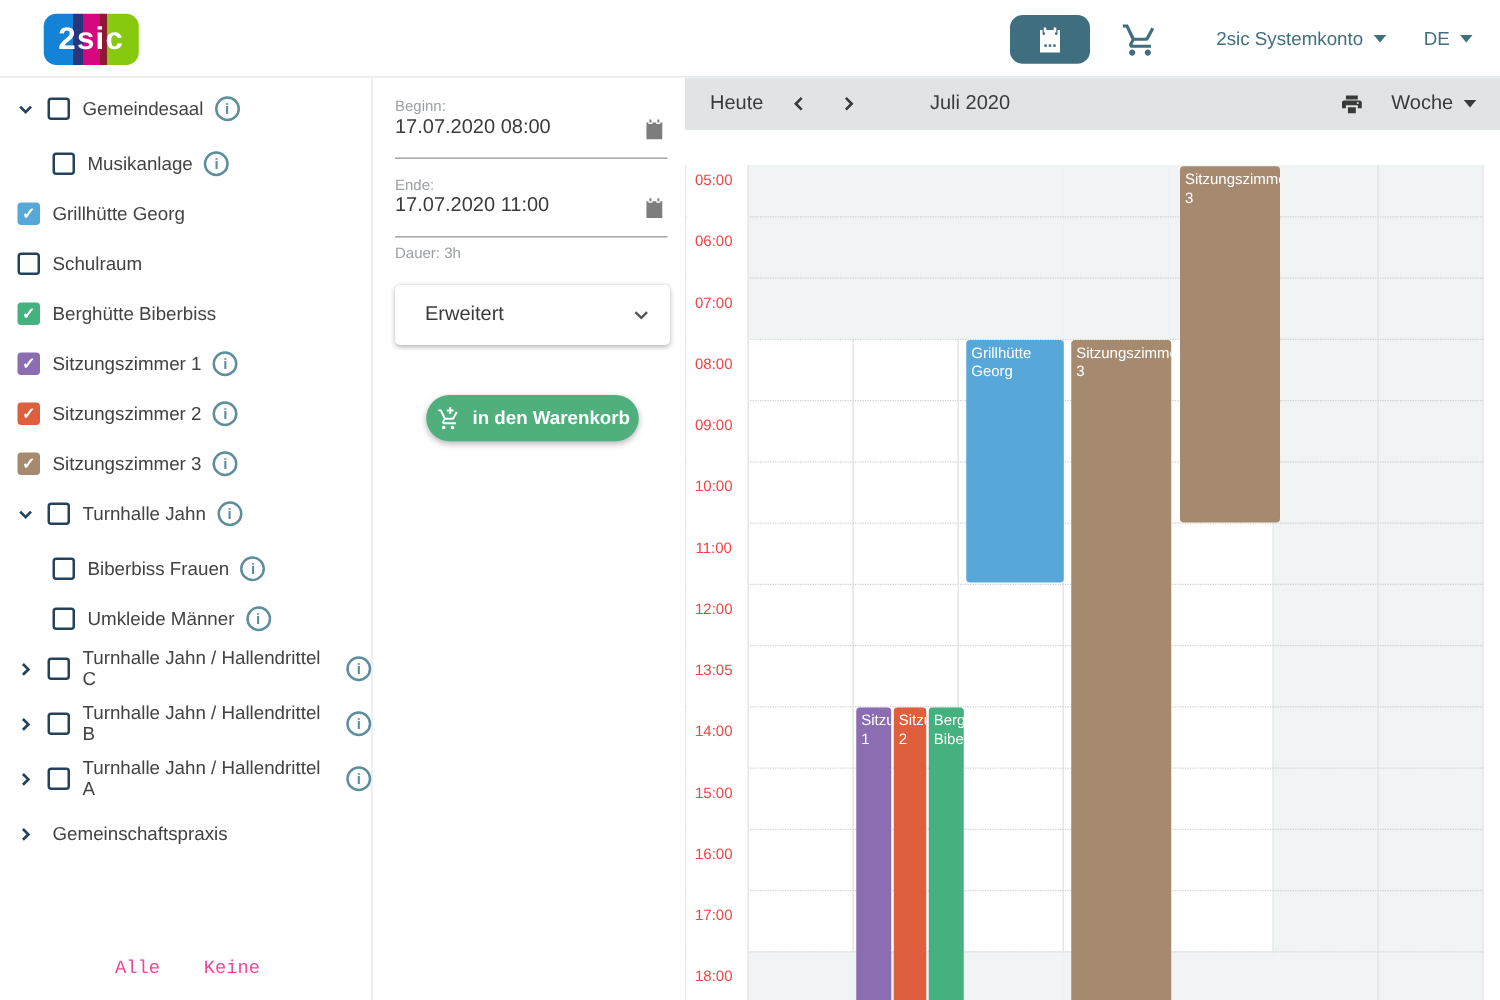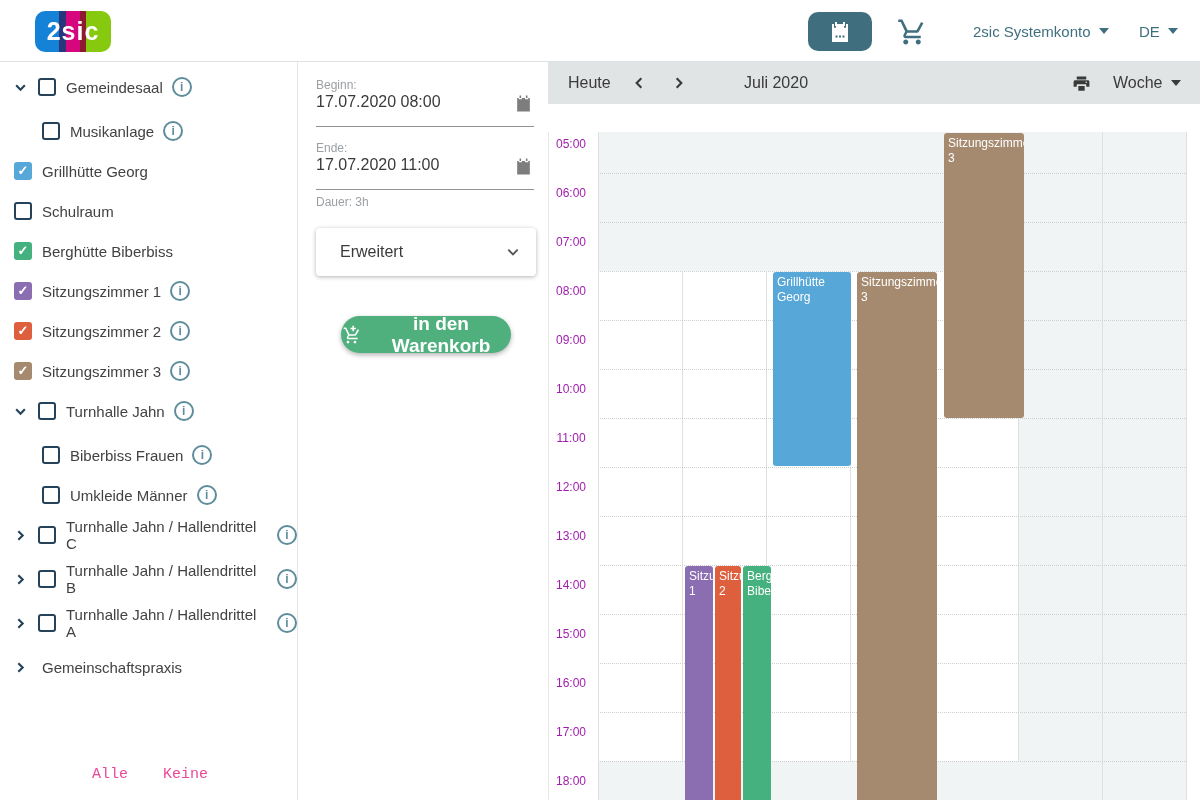--- a/index.html
+++ b/index.html
@@ -55,21 +55,21 @@
   .f-value { position:absolute; left:14px; font-size:16px; color:#3a3a3a; cursor:text; }
   .f-line { position:absolute; left:14px; width:218px; height:1px; background:#8f9396; }
   .f-calicon { position:absolute; left:212px; cursor:pointer; }
   .adv-card { position:absolute; left:14px; top:166px; width:220px; height:48px;
     background:#fff; border-radius:4px; box-shadow:0 1px 4px rgba(0,0,0,.3);
     display:flex; align-items:center; justify-content:space-between;
     padding:0 16px 0 24px; font-size:16px; color:#3a3a3a; cursor:pointer; border:none; }
   .cart-add { position:absolute; left:39px; top:254px; width:170px; height:37px;
     border-radius:19px; background:#4fb07d; border:none; cursor:pointer;
     box-shadow:0 2px 5px rgba(0,0,0,.3); display:flex; align-items:center;
-    justify-content:center; gap:9px; color:#fff; font-size:19px; font-weight:bold;
+    justify-content:center; gap:9px; color:#fff; font-size:15px; font-weight:bold;
     font-family:inherit; }
 
   
   .calendar { position:absolute; left:548px; top:62px; width:652px; height:738px; background:#fff; }
   .cal-toolbar { position:absolute; left:0; top:0; width:652px; height:42px;
     background:#e1e4e5; font-size:15px; color:#3a3a3a; }
   .tb-item { position:absolute; top:0; height:42px; display:flex; align-items:center;
     background:none; border:none; font-family:inherit; font-size:16px; color:#3a3a3a; cursor:pointer; }
   .tb-today { left:20px; }
   .tb-prev { left:84px; } .tb-next { left:124px; }
@@ -82,21 +82,21 @@
     border-bottom:1px solid #e0e0e0; border-left:1px solid #e8e8e8; background:#fff; }
   .dh-gutter { position:absolute; left:0; top:0; width:50px; height:28px; border-right:1px solid #e0e0e0; }
   .dh-cell { position:absolute; top:0; height:28px; width:84px; border-right:1px solid #e0e0e0;
     font-size:13px; font-weight:bold; color:#212121; text-align:center; line-height:28px; }
 
   .grid { position:absolute; left:0; top:70px; width:652px; height:668px;
     overflow:hidden; border-left:1px solid #e8e8e8; background:#fff; }
   .gutter { position:absolute; left:0; top:0; width:50px; height:668px;
     border-right:1px solid #e0e0e0; background:#fff; z-index:5; }
   .t-label { position:absolute; left:0; width:44px; text-align:center;
-    font-size:12px; color:#a21caf; }
+    font-size:12px; color:#ef4444; }
   .day-col { position:absolute; top:0; width:84px; height:668px;
     border-right:1px solid #e0e0e0; cursor:pointer; }
   .shade { position:absolute; left:0; width:84px; background:#f1f4f5; }
   .day-col.weekend { background:#f1f4f5; }
   .hline { position:absolute; left:0; width:638px; border-top:1px dotted #cfcfcf; height:0; }
   .rstrip { position:absolute; left:638px; top:0; width:14px; height:668px; background:#fff; z-index:6; }
 
   .event { position:absolute; border-radius:3px; color:#fff; font-size:12px;
     line-height:1.25; padding:3px 4px; overflow:hidden; cursor:pointer; z-index:4;
     font-weight:500; }
@@ -380,21 +380,21 @@
 
     <div class="gutter">
       <div class="t-label" style="top:5px">05:00</div>
       <div class="t-label" style="top:54px">06:00</div>
       <div class="t-label" style="top:103px">07:00</div>
       <div class="t-label" style="top:152px">08:00</div>
       <div class="t-label" style="top:201px">09:00</div>
       <div class="t-label" style="top:250px">10:00</div>
       <div class="t-label" style="top:299px">11:00</div>
       <div class="t-label" style="top:348px">12:00</div>
-      <div class="t-label" style="top:397px">13:00</div>
+      <div class="t-label" style="top:397px">13:05</div>
       <div class="t-label" style="top:446px">14:00</div>
       <div class="t-label" style="top:495px">15:00</div>
       <div class="t-label" style="top:544px">16:00</div>
       <div class="t-label" style="top:593px">17:00</div>
       <div class="t-label" style="top:642px">18:00</div>
     </div>
 
     <div class="event" style="left:395px;top:1px;width:80px;height:285px;background:#a68a70">
       <span>Sitzungszimmer 3</span>
     </div>

